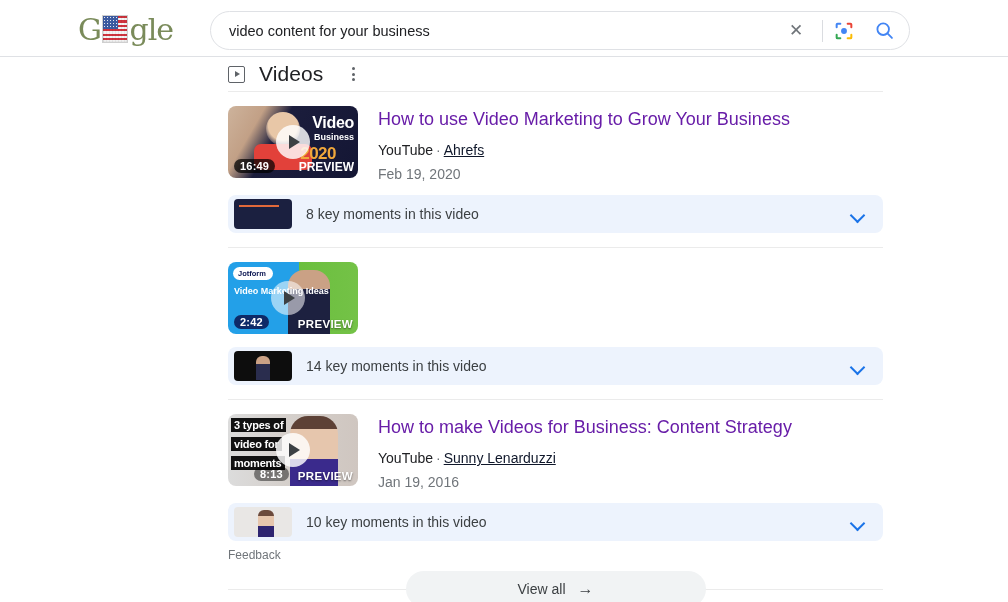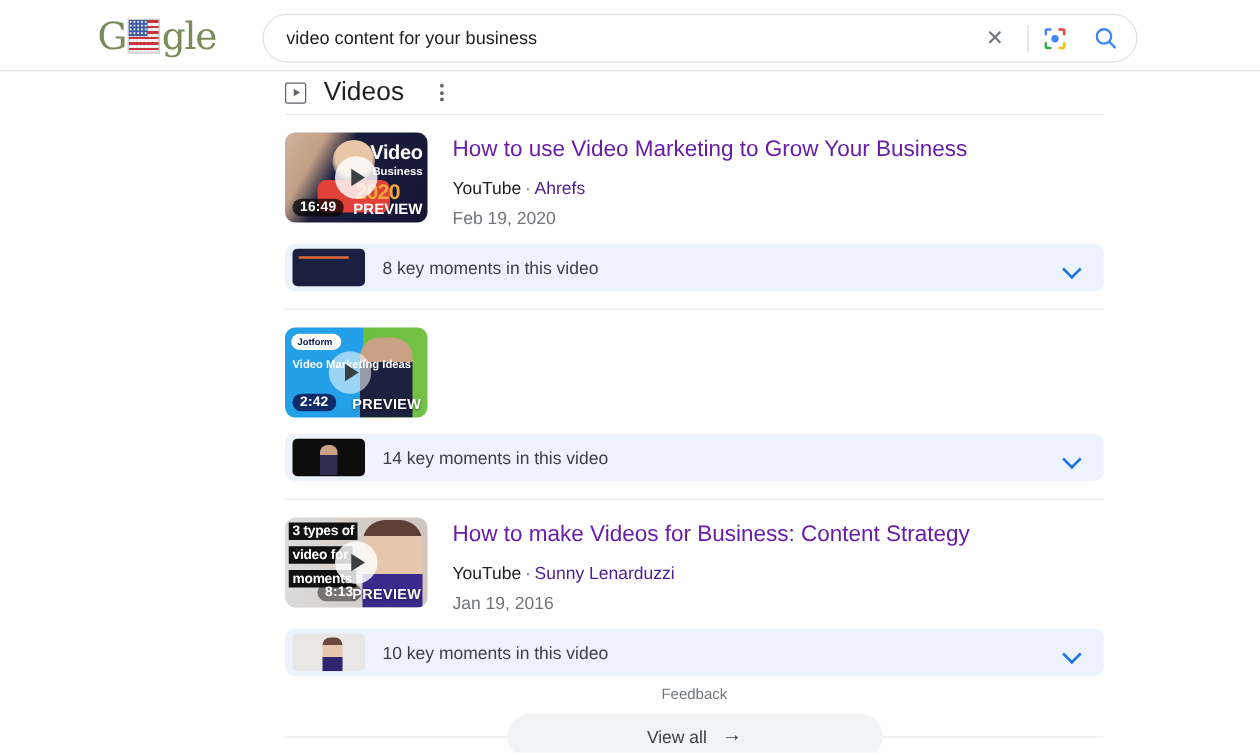--- a/index.html
+++ b/index.html
@@ -122,21 +122,21 @@
     justify-content: space-between; padding: 2px 0; cursor: pointer;
   }
   .kebab span { width: 3px; height: 3px; border-radius: 50%; background: #5f6368; }
 
   .hr { height: 1px; background: #ebebeb; width: 655px; }
 
   .vitem { padding-top: 14px; }
   .vrow { display: flex; }
   .thumb {
     position: relative;
-    width: 114px; height: 72px;
+    width: 130px; height: 72px;
     border-radius: 8px;
     overflow: hidden;
     flex: none;
     cursor: pointer;
   }
   .thumb .dur {
     position: absolute; left: 6px; bottom: 5px;
     background: rgba(0,0,0,.72);
     color: #fff; font-size: 11px; font-weight: 700;
     padding: 1px 6px; border-radius: 9px;
@@ -229,21 +229,21 @@
   .t3 .dur { background: rgba(0,0,0,.45); left: 26px; }
 
   .vmeta { padding-left: 20px; padding-top: 2px; }
   .vtitle {
     font-size: 18px; color: #681da8; line-height: 22px;
     text-decoration: none; cursor: pointer;
     font-weight: 400;
   }
   .vsrc { margin-top: 12px; font-size: 14px; color: #202124; }
   .vsrc .sep { color: #70757a; margin: 0 3px; }
-  .vsrc .chan { color: #4c1d95; }
+  .vsrc .chan { color: #0f172a; text-decoration: underline; }
   .vdate { margin-top: 8px; font-size: 14px; color: #70757a; }
 
   
   .km {
     margin-top: 13px;
     height: 38px;
     background: #edf3fd;
     border-radius: 8px;
     display: flex; align-items: center;
     padding: 0 16px 0 6px;
@@ -277,21 +277,21 @@
   .km-chev { width: 18px; height: 18px; position: relative; }
   .km-chev::before {
     content:""; position:absolute; left:3px; top:5px;
     width: 9px; height: 9px;
     border-right: 2px solid #1a73e8;
     border-bottom: 2px solid #1a73e8;
     transform: rotate(45deg);
   }
 
   .feedback {
-    text-align: center; width: 655px;
+    text-align: left; width: 655px;
     font-size: 12px; color: #70757a;
     margin-top: 7px; cursor: pointer;
   }
 
   .viewall-wrap {
     position: relative; width: 655px; margin-top: 9px;
     display: flex; align-items: center; justify-content: center;
     height: 36px;
   }
   .viewall-line {

